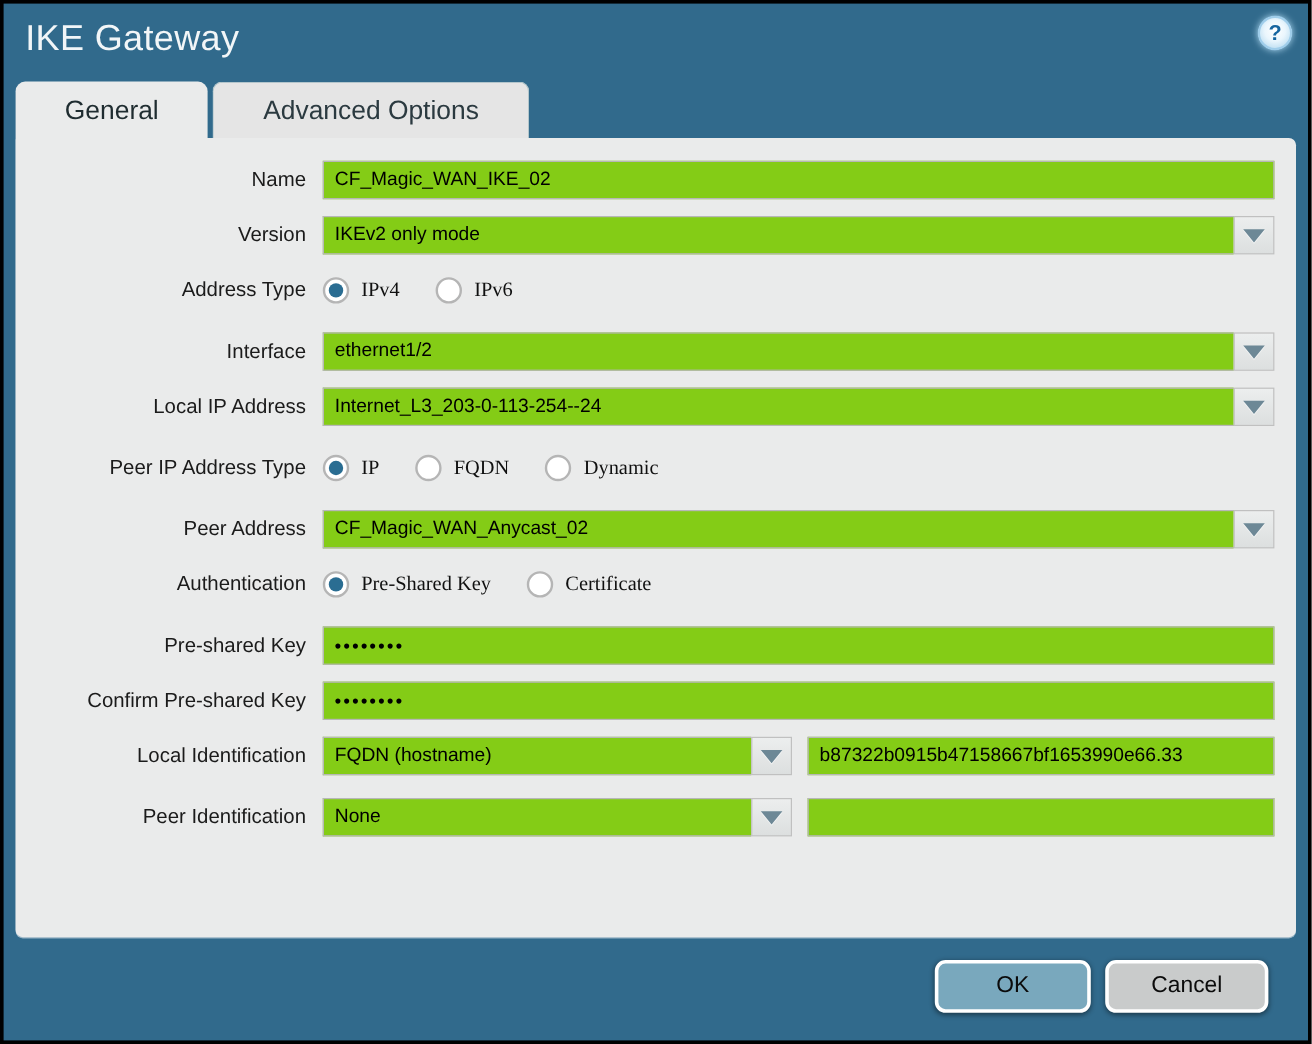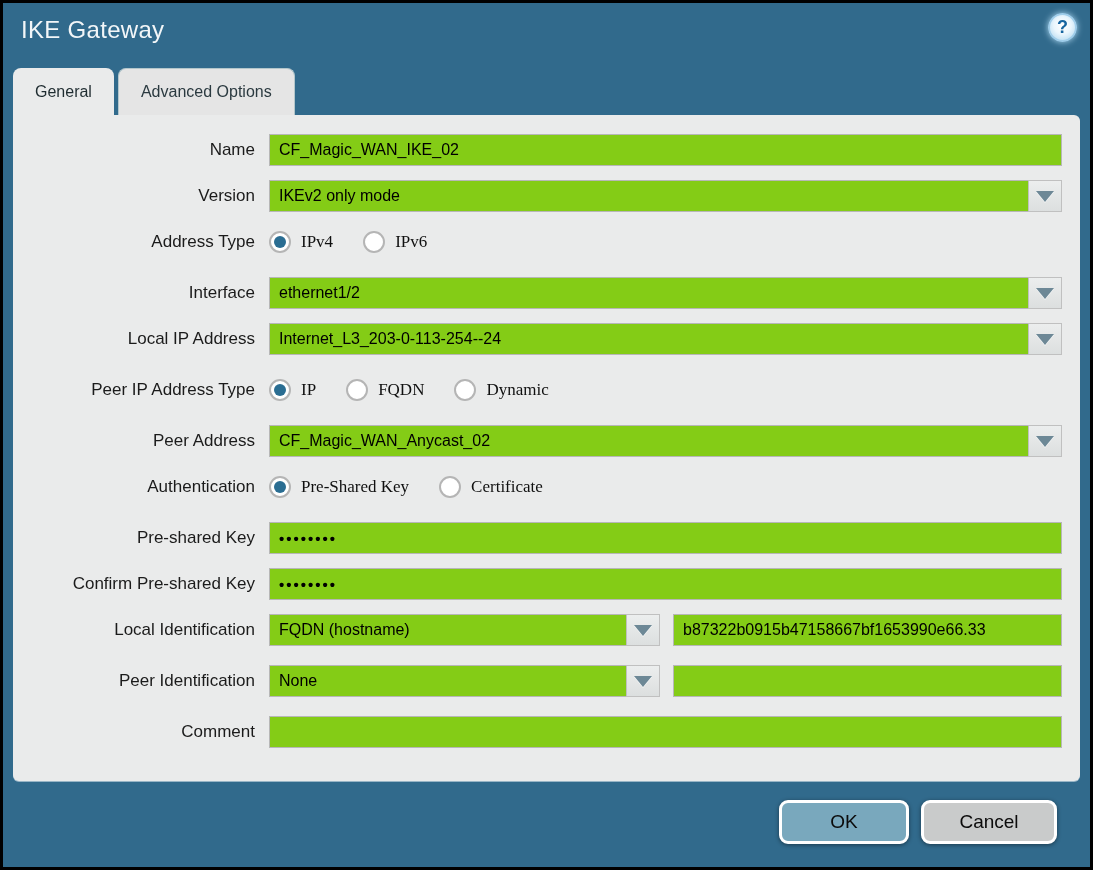--- a/index.html
+++ b/index.html
@@ -10,38 +10,38 @@
     position:relative;
     overflow:hidden;
   }
   .dialog {
     position:absolute; left:3px; top:3px; width:1087px; height:864px;
     background:#316a8c;
   }
   
   .title {
     position:absolute; left:18px; top:13px;
-    font-size:24px; color:#f2f6f8; letter-spacing:0.3px;
+    font-size:30px; color:#f2f6f8; letter-spacing:0.3px;
   }
   .help-icon {
     position:absolute; right:13px; top:10px;
     width:29px; height:29px; border-radius:50%;
     background:radial-gradient(circle at 50% 42%, #ffffff 0%, #eaf6fd 45%, #a8d3ec 100%);
     border:2px solid #9fcdea;
     box-shadow:0 0 6px rgba(190,228,250,.9);
     display:flex; align-items:center; justify-content:center;
     color:#1565a0; font-size:18px; font-weight:bold;
     box-sizing:border-box; cursor:pointer;
   }
   
   .tabs { position:absolute; left:10px; top:65px; display:flex; gap:4px; }
   .tab {
-    height:47px; padding:0 22px;
+    height:47px; padding:0 41px;
     display:flex; align-items:center;
-    font-size:16px; border-radius:8px 8px 0 0;
+    font-size:22px; border-radius:8px 8px 0 0;
     cursor:pointer; box-sizing:border-box;
   }
   .tab.active { background:#eaebeb; color:#1f2c30; }
   .tab.inactive { background:#e5e5e5; color:#2b3a40; border:1px solid #b3c6cb; border-bottom:none; }
   
   .panel {
     position:absolute; left:10px; top:112px; width:1067px; height:666px;
     background:#eaebeb; border-radius:0 6px 6px 6px;
     padding-top:19px; box-sizing:border-box;
     box-shadow:0 1px 0 rgba(255,255,255,.5);
@@ -246,24 +246,20 @@
         <div class="combo">
           <input class="txt" type="text" value="None" style="">
           <div class="dd-btn">
             <div class="dd-arrow"></div>
           </div>
         </div>
         <input class="txt id-val" type="text" value="" style="">
       </div>
     </div>
 
-    <div class="row">
-      <div class="lbl">Comment</div>
-      <input class="txt" type="text" value="" style="">
-    </div>
 
   </div>
 
   <div class="footer">
     <button class="btn btn-ok">OK</button>
     <button class="btn btn-cancel">Cancel</button>
   </div>
 
 </div>
 

